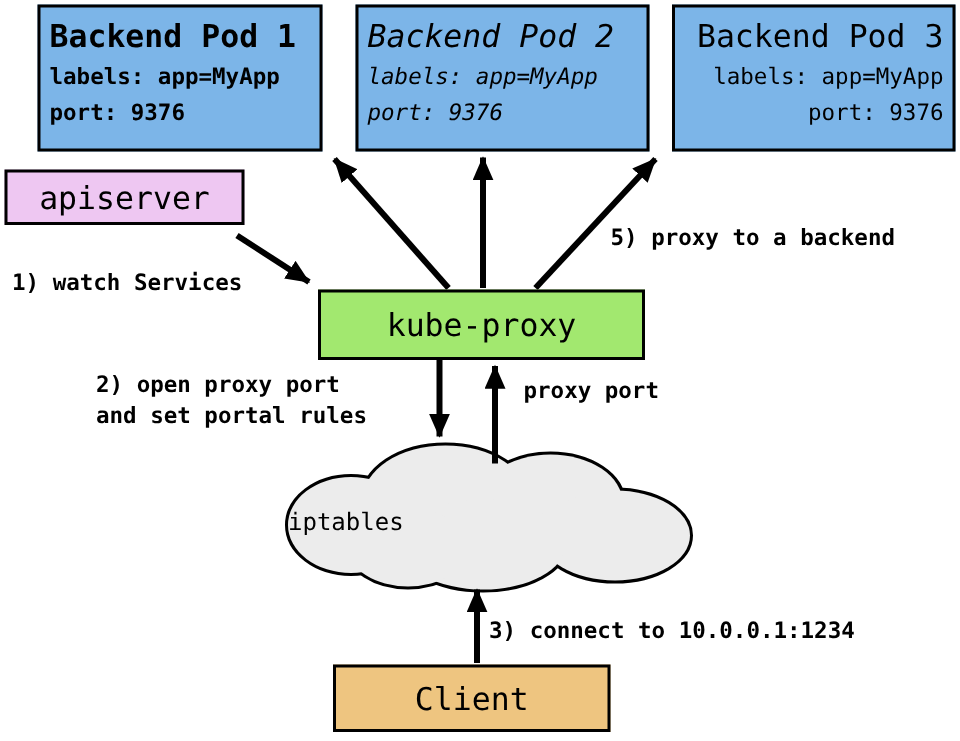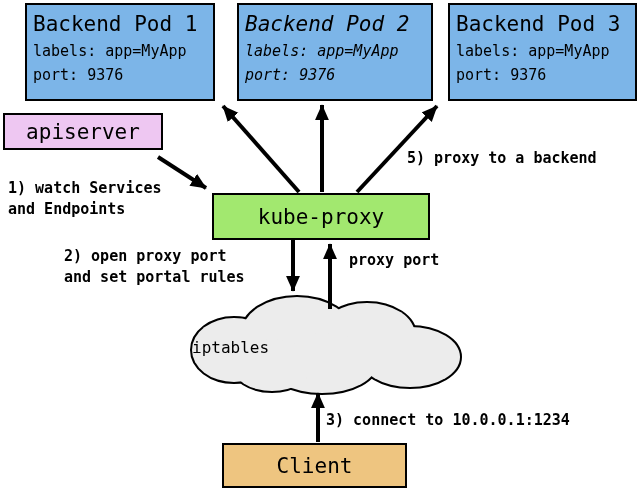--- a/index.html
+++ b/index.html
@@ -55,31 +55,31 @@
 
     <line x1="158" y1="157" x2="206" y2="188" marker-end="url(#ah)"></line>
     <line x1="293" y1="240" x2="293" y2="291" marker-end="url(#ah)"></line>
     <line x1="318" y1="442" x2="318" y2="393" marker-end="url(#ah)"></line>
     <line x1="330" y1="309" x2="330" y2="244" marker-end="url(#ah)"></line>
     <line x1="299" y1="192" x2="223" y2="106" marker-end="url(#ah)"></line>
     <line x1="322" y1="192" x2="322" y2="105" marker-end="url(#ah)"></line>
     <line x1="357" y1="192" x2="437" y2="106" marker-end="url(#ah)"></line>
   </svg>
 
-  <div class="box pod" style="left:25px; top:3px; width:190px; height:98px;">
+  <div class="box pod" style="left:25px; top:3px; width:190px; height:98px;font-weight:bold;">
     <div class="pod-title">Backend Pod 1</div>
     <div class="pod-line">labels: app=MyApp</div>
     <div class="pod-line">port: 9376</div>
   </div>
   <div class="box pod" style="left:237px; top:3px; width:196px; height:98px;font-style:italic;">
     <div class="pod-title">Backend Pod 2</div>
     <div class="pod-line">labels: app=MyApp</div>
     <div class="pod-line">port: 9376</div>
   </div>
-  <div class="box pod" style="left:448px; top:3px; width:189px; height:98px;">
+  <div class="box pod" style="left:448px; top:3px; width:189px; height:98px;text-align:right;">
     <div class="pod-title">Backend Pod 3</div>
     <div class="pod-line">labels: app=MyApp</div>
     <div class="pod-line">port: 9376</div>
   </div>
 
   <div id="apiserver" class="box titlebox" style="left:3px; top:113px; width:160px; height:37px;">
     <span>apiserver</span>
   </div>
 
   <div id="kube-proxy" class="box titlebox" style="left:212px; top:193px; width:218px; height:47px;">
@@ -87,21 +87,20 @@
   </div>
 
   <div id="iptables-label" style="left:192px; top:338px; width:270px;">iptables</div>
 
   <div id="client" class="box titlebox" style="left:222px; top:443px; width:185px; height:45px;">
     <span>Client</span>
   </div>
 
   <div class="note" style="left:8px; top:178px;">
     <div>1) watch Services</div>
-    <div>and Endpoints</div>
   </div>
   <div class="note" style="left:64px; top:246px;">
     <div>2) open proxy port</div>
     <div>and set portal rules</div>
   </div>
   <div class="note" style="left:326px; top:410px;">
     <div>3) connect to 10.0.0.1:1234</div>
   </div>
   <div class="note" style="left:349px; top:250px;">
     <div>proxy port</div>

